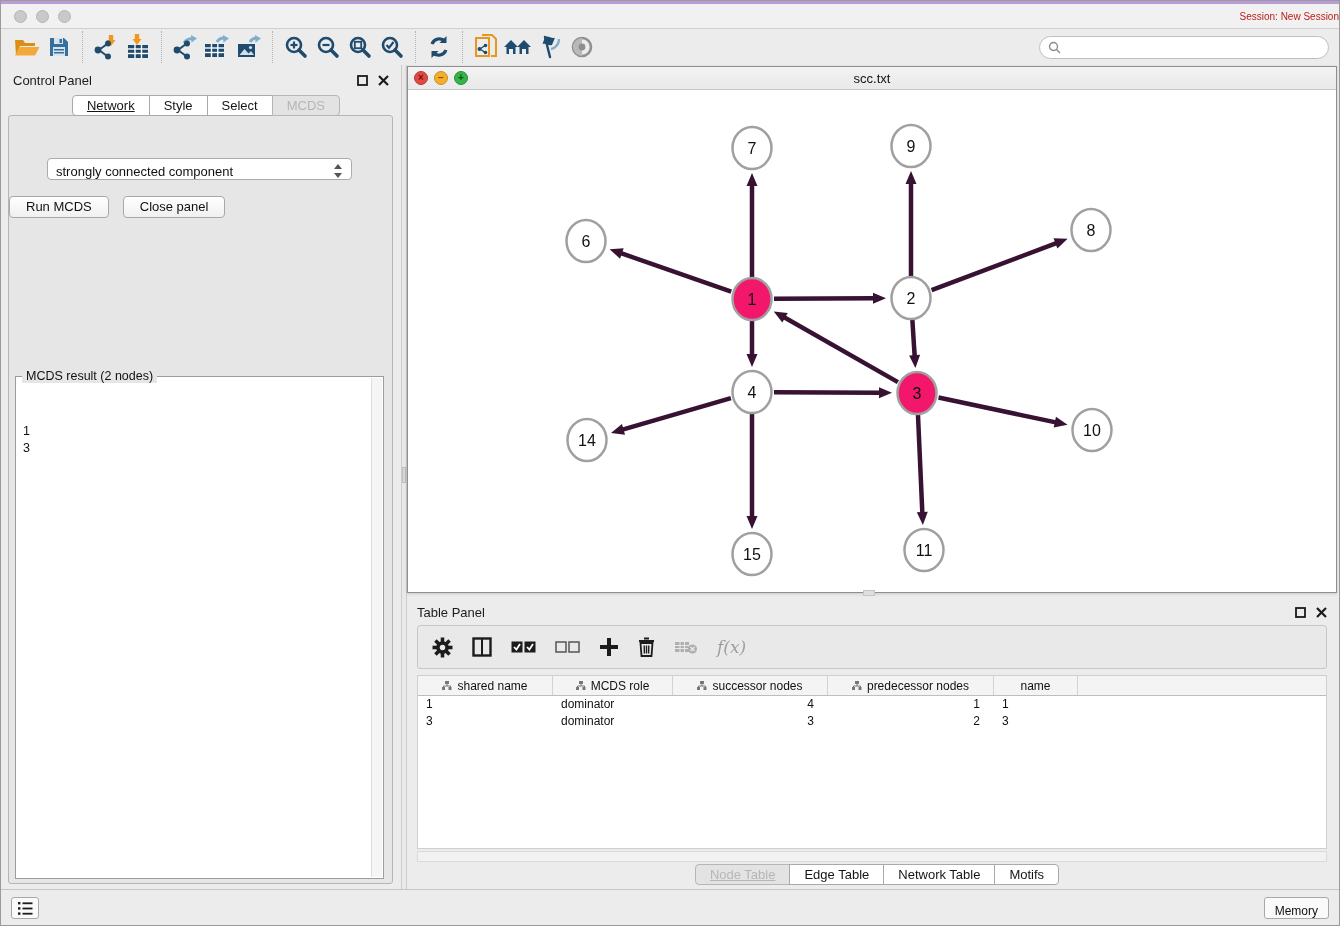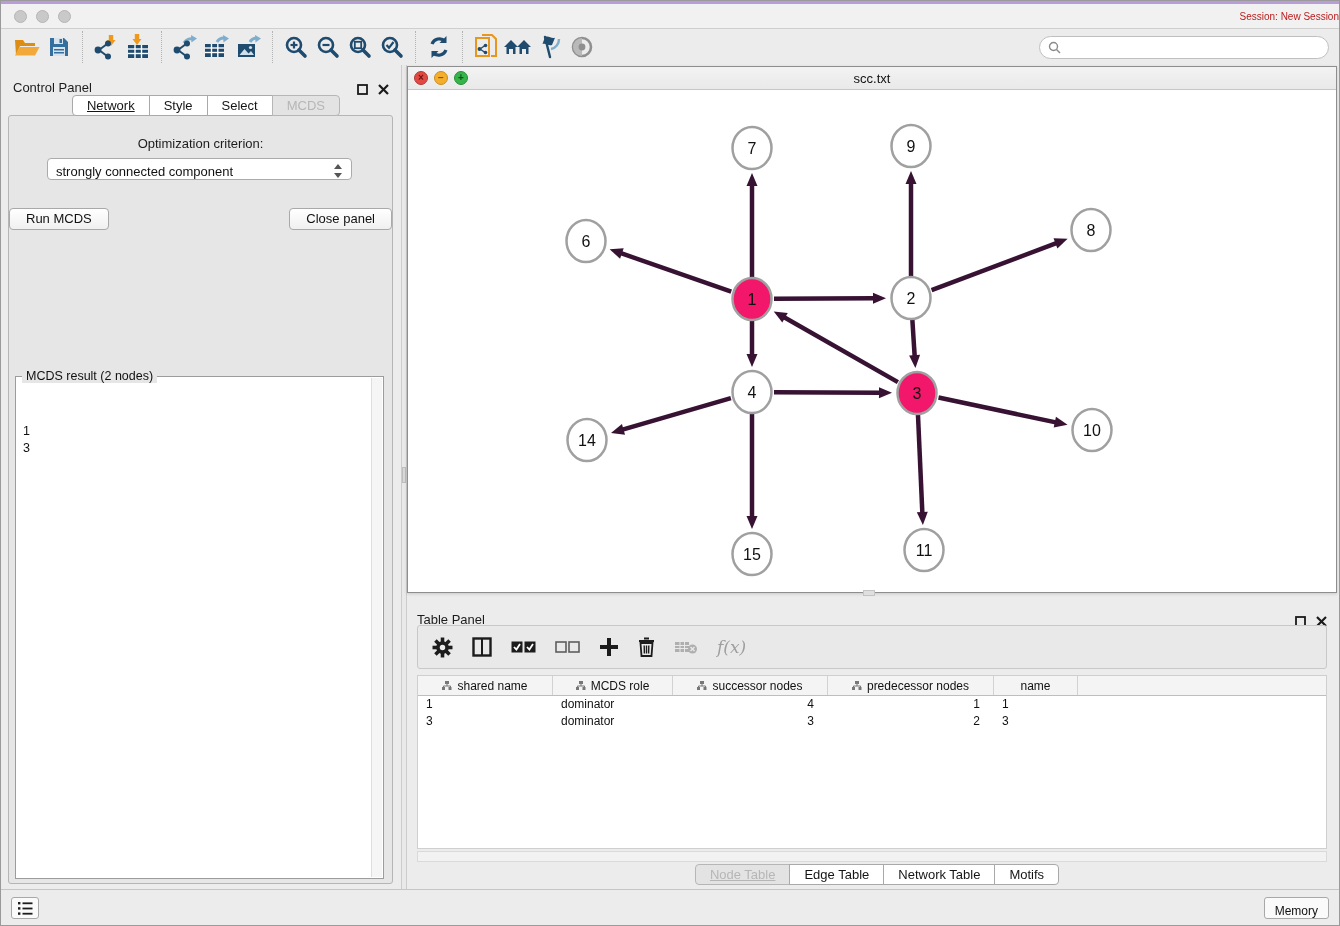--- a/index.html
+++ b/index.html
@@ -21,37 +21,37 @@
   .search { margin-left: auto; width: 290px; height: 23px; background: #fff; border: 1px solid #BFBFBF;
             border-radius: 12px; display: flex; align-items: center; padding: 0 8px; gap: 5px; }
   .search input { border: none; outline: none; flex: 1; font-size: 12px; font-family: "Liberation Sans", sans-serif; background: transparent; }
   
   .vsplit { position: absolute; left: 400px; top: 64px; width: 6px; bottom: 36px; background: #E9E9E9;
             border-left: 1px solid #CCC; border-right: 1px solid #CCC; }
   .vsplit .grip { position: absolute; left: 0; top: 402px; width: 4px; height: 16px; background: #D8D8D8; border: 1px solid #BDBDBD; }
   .hsplit-grip { position: absolute; left: 862px; top: 589px; width: 12px; height: 6px; background: #DFDFDF; border: 1px solid #C4C4C4; }
   
   .cpanel { position: absolute; left: 0; top: 64px; width: 400px; bottom: 36px; }
-  .panel-head { height: 30px; display: flex; align-items: flex-end; padding: 0 12px; }
+  .panel-head { height: 30px; display: flex; align-items: center; padding: 0 12px; }
   .panel-head .ph-title { font-size: 13px; color: #1C1C1C; }
   .ph-btns { margin-left: auto; display: flex; gap: 10px; align-items: center; }
   .tabrow { display: flex; justify-content: center; position: relative; z-index: 2; }
   .tab { border: 1px solid #A9A9A9; background: #fff; height: 21px; line-height: 19px; padding: 0 14px;
          font-size: 13px; color: #151515; margin-left: -1px; cursor: default; }
   .tab:first-child { border-radius: 4px 0 0 4px; margin-left: 10px; text-decoration: underline; }
   .tab:last-child { border-radius: 0 4px 4px 0; }
   .tab.active { background: #E3E3E3; color: #B6B6B6; border-color: #B6B6B6; }
   .cp-body { position: absolute; left: 7px; right: 8px; top: 50px; bottom: 5px; background: #E6E6E6;
              border: 1px solid #B5B5B5; border-radius: 3px; }
   .opt-label { text-align: center; font-size: 13px; color: #1C1C1C; margin-top: 20px; }
   .selectbox { position: absolute; left: 38px; right: 40px; top: 42px; height: 22px; background: #fff;
                border: 1px solid #ABABAB; border-radius: 4px; display: flex; align-items: flex-end;
                padding: 0 8px; font-size: 13px; color: #111; }
   .selectbox .stepper { margin-left: auto; }
-  .btnrow { position: absolute; left: 0; right: 0; top: 92px; display: flex; justify-content: space-between; gap: 14px; }
+  .btnrow { position: absolute; left: 0; right: 0; top: 80px; display: flex; justify-content: flex-start; gap: 14px; }
   .pbtn { height: 22px; padding: 0 16px; font-size: 13px; color: #111; background: linear-gradient(#FFFFFF, #F0F0F0);
           border: 1px solid #A9A9A9; border-radius: 4px; line-height: 20px; }
   .result-group { position: absolute; left: 6px; right: 8px; top: 260px; bottom: 4px; background: #fff;
                   border: 1px solid #9C9C9C; }
   .result-label { position: absolute; top: -8px; left: 6px; background: #E6E6E6; padding: 0 4px;
                   font-size: 12.5px; color: #111; }
   .result-text { position: absolute; left: 0; top: 2px; right: 13px; bottom: 0; padding: 4px 7px;
                  font-size: 12.5px; line-height: 17px; color: #111; white-space: pre-line; margin-top: 40px; }
   .result-scroll { position: absolute; right: 1px; top: 1px; bottom: 1px; width: 11px; background: #F5F5F5;
                    border-left: 1px solid #DEDEDE; }
@@ -287,21 +287,20 @@
           </svg>
       </span>
     </div>
     <div class="tabrow">
       <div class="tab">Network</div>
       <div class="tab">Style</div>
       <div class="tab">Select</div>
       <div class="tab active">MCDS</div>
     </div>
     <div class="cp-body">
-      <div class="opt-label">Optimization criterion:</div>
       <div class="selectbox">
         <span>strongly connected component</span>
         <svg class="stepper" width="10" height="16" viewBox="0 0 10 16">
           <path d="M5 1 L9 6 H1 Z" fill="#555"></path>
             <path d="M5 15 L1 10 H9 Z" fill="#555"></path>
         </svg>
       </div>
       <div class="btnrow">
         <button class="pbtn">Run MCDS</button>
         <button class="pbtn">Close panel</button>

